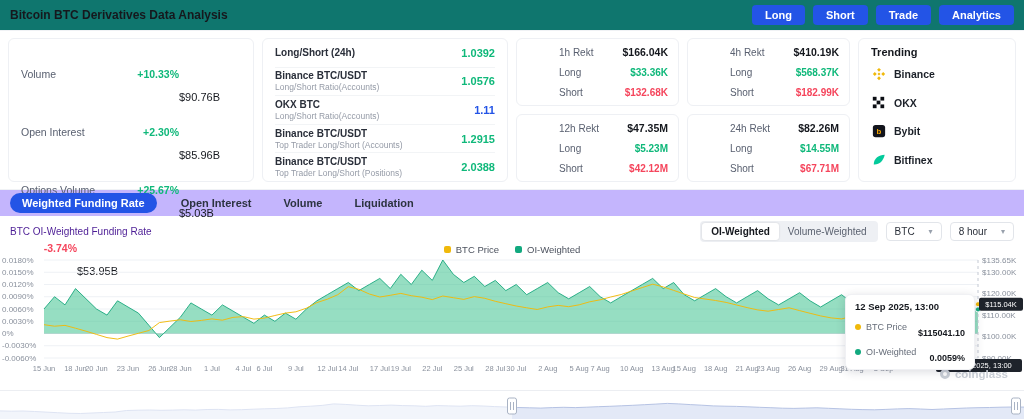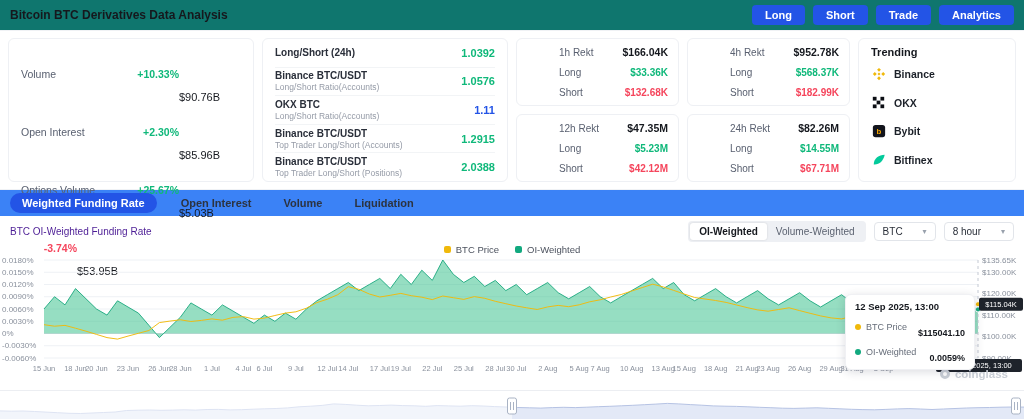--- a/index.html
+++ b/index.html
@@ -31,32 +31,32 @@
   .rekt-card { border:1px solid #eef0f4; border-radius:6px; padding:7px 10px;
     display:flex; flex-direction:column; justify-content:space-between; height:68px; }
   .rekt-row { display:flex; align-items:center; font-size:10px; color:#596070;margin-left:32px; }
   .rekt-total { margin-left:auto; color:#15181e; font-weight:700; font-size:10.5px; }
   .rekt-val { margin-left:auto; font-weight:600; font-size:10px; }
   .trending-card { width:158px; padding:7px 12px; display:flex; flex-direction:column; }
   .trend-title { font-size:11px; font-weight:700; color:#15181e; margin-bottom:2px; }
   .trend-item { flex:1; display:flex; align-items:center; gap:8px; cursor:pointer; }
   .trend-name { font-size:10.5px; font-weight:600; color:#1b2028; }
   .trend-ico { width:15px; height:15px; display:flex; align-items:center; justify-content:center; }
-  .tabs { display:flex; align-items:center; gap:16px; background:#3b82f6; padding:5px 10px;
+  .tabs { display:flex; align-items:center; gap:16px; background:#c4b5fd; padding:5px 10px;
     border-top:1px solid #f0f2f5; height:27px; }
   .tab { font-size:11px; color:#2c3340; font-weight:600; padding:3px 8px; cursor:pointer; }
   .tab.active { background:#2354e6; color:#fff; border-radius:13px; padding:4px 12px; font-weight:700; }
   .chart-card { background:#fff; }
   .chart-head { display:flex; align-items:center; justify-content:space-between; padding:5px 10px 0; height:26px; }
   .chart-title { font-size:10px; font-weight:400; color:#4c1d95; }
   .controls { display:flex; gap:8px; align-items:center; }
   .seg { display:flex; background:#eef0f4; border-radius:4px; padding:2px; }
   .seg-btn { font-size:10px; color:#5b6270; padding:3px 9px; border-radius:3px; cursor:pointer; }
   .seg-btn.active { background:#fff; color:#15181e; font-weight:600; box-shadow:0 0 2px rgba(0,0,0,.15); }
-  .select { display:flex; align-items:center; gap:20px; border:1px solid #e2e5ea; border-radius:4px;
+  .select { display:flex; align-items:center; gap:14px; border:1px solid #e2e5ea; border-radius:4px;
     padding:3px 8px; font-size:10px; color:#2a2f39; cursor:pointer; }
   .caret { font-size:8px; color:#98a0ac; }
   .legend { display:flex; justify-content:center; gap:16px; padding:2px 0 1px; font-size:9.5px; color:#4c525e; height:14px; }
   .legend-item { display:flex; align-items:center; gap:5px; }
   .dot { width:7px; height:7px; border-radius:2px; background:#ccc; }
   .chart-wrap { position:relative; }
   #plot, #nav { display:block; }
   .tooltip { position:absolute; left:845px; top:38px; width:130px; background:#fff;
     border:1px solid #f0f1f4; border-radius:6px; box-shadow:0 2px 10px rgba(30,40,60,.16);
     padding:6px 9px; font-size:9px; z-index:3; }
@@ -156,21 +156,21 @@
         <span class="rekt-val green">$33.36K</span>
         </div>
       <div class="rekt-row">
           <span>Short</span>
         <span class="rekt-val red">$132.68K</span>
         </div>
     </section>
     <section class="rekt-card">
       <div class="rekt-row">
           <span>4h Rekt</span>
-        <span class="rekt-total">$952.78K</span>
+        <span class="rekt-total">$410.19K</span>
         </div>
       <div class="rekt-row">
           <span>Long</span>
         <span class="rekt-val green">$568.37K</span>
         </div>
       <div class="rekt-row">
           <span>Short</span>
         <span class="rekt-val red">$182.99K</span>
         </div>
     </section>

